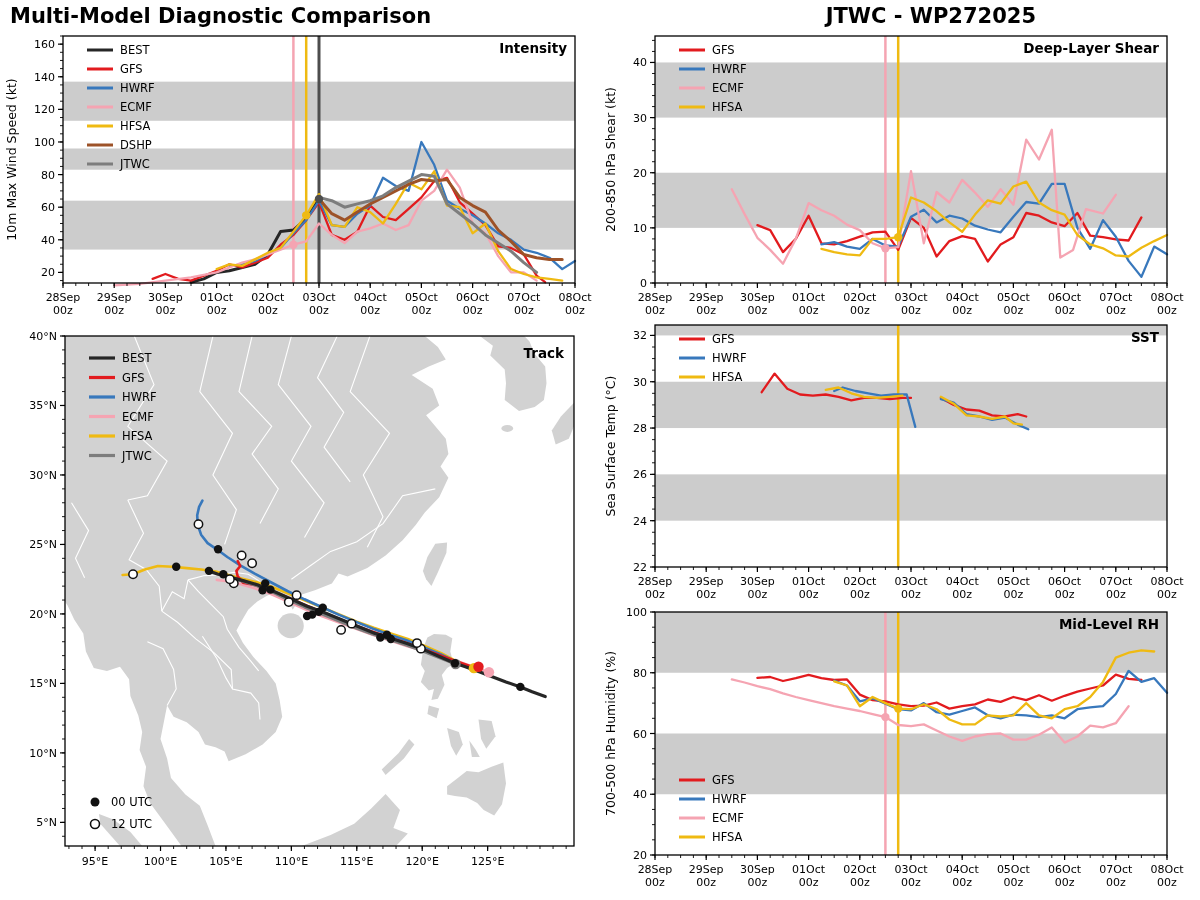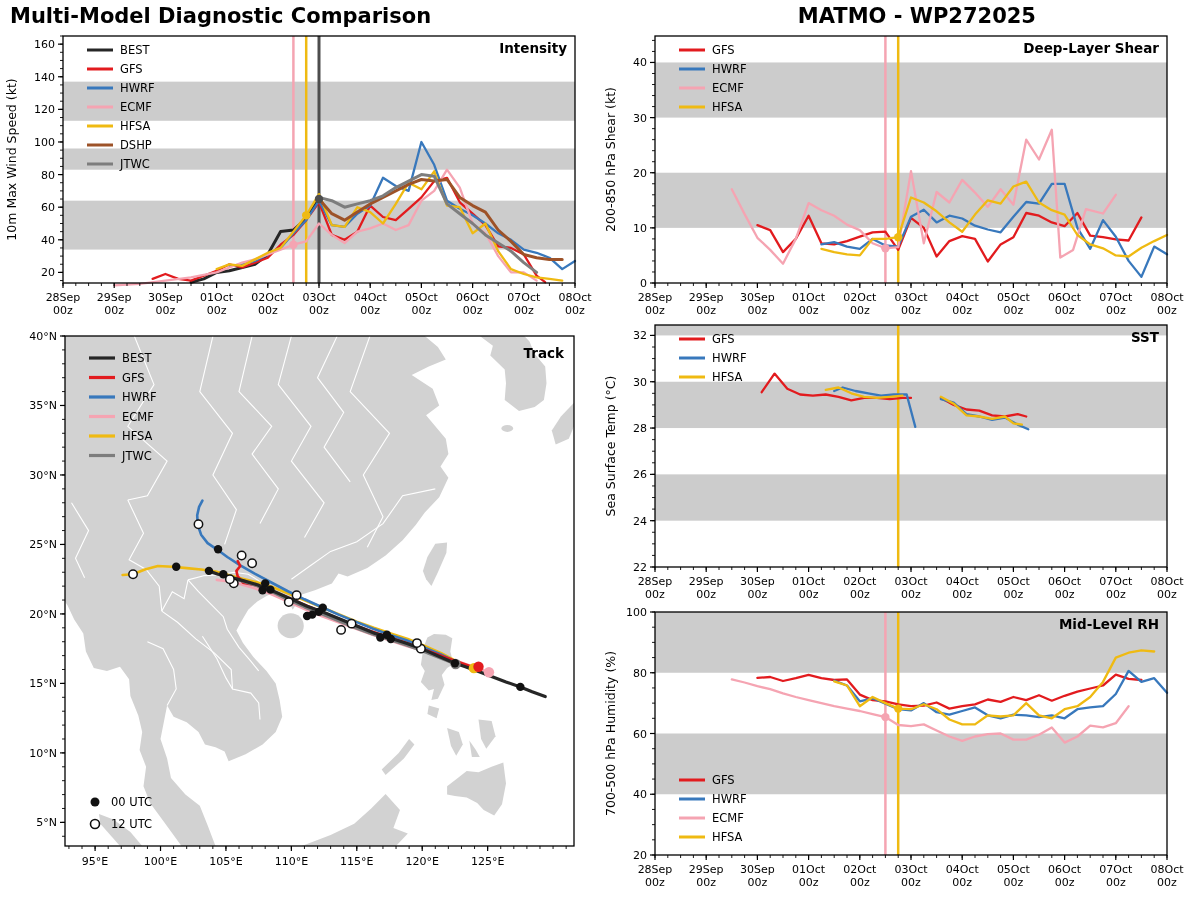--- a/index.html
+++ b/index.html
@@ -12,21 +12,21 @@
   svg.panel{position:absolute;}
   #logo{position:absolute;left:4px;top:854px;width:190px;height:44px;margin-top:44px;}
   text{font-family:"DejaVu Sans","Liberation Sans",sans-serif;}
 </style>
 </head>
 <body>
 
 <div id="page">
   <div class="hdr">
     <span class="left">Multi-Model Diagnostic Comparison</span>
-    <span class="right">MATMO - WP272025</span>
+    <span class="right">JTWC - WP272025</span>
   </div>
 
   <svg class="panel" id="p-intensity" width="600" height="285" viewBox="0 0 600 285" style="left: 0px; top: 30px;">
       <rect x="63" y="6" width="512" height="247" fill="#fff"></rect>
       <g>
         <rect x="63" y="170.66666666666669" width="512" height="48.9108910891089" fill="#cccccc"></rect>
         <rect x="63" y="118.49504950495049" width="512" height="21.194719471947224" fill="#cccccc"></rect>
         <rect x="63" y="51.65016501650166" width="512" height="39.12871287128712" fill="#cccccc"></rect>
       </g>
       <g>

